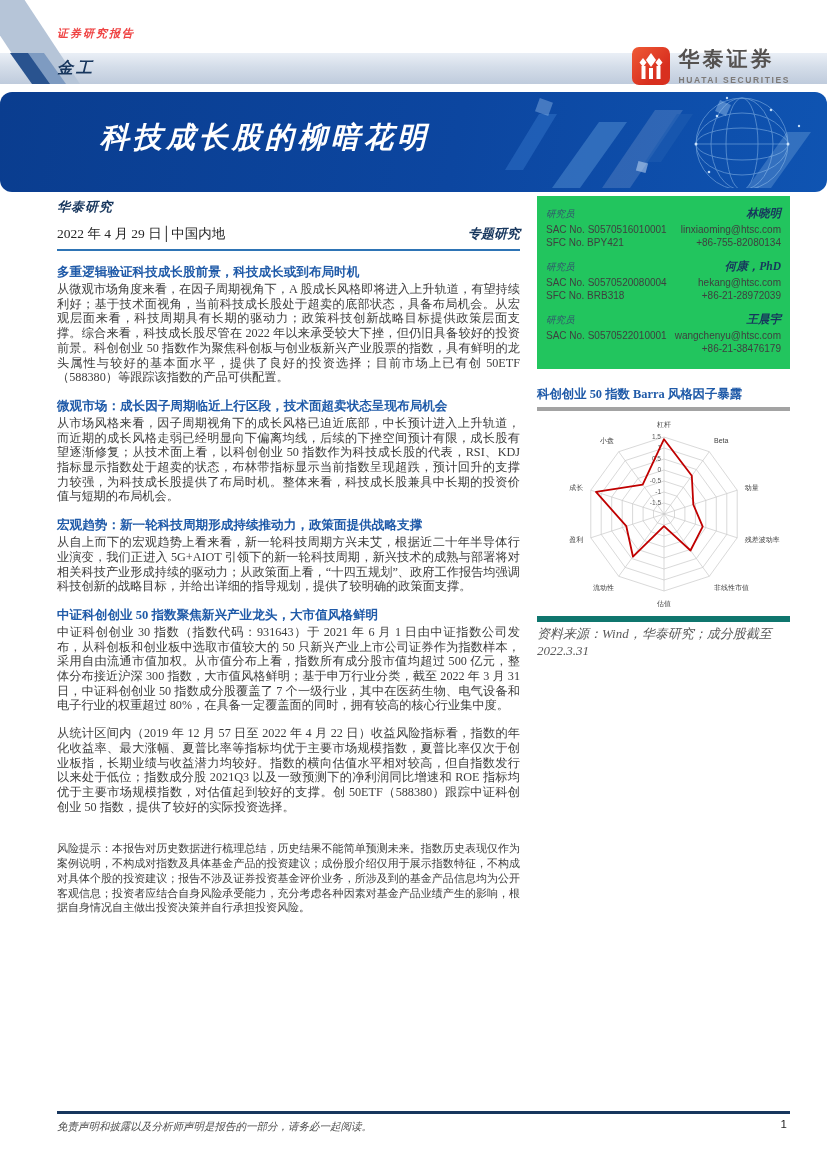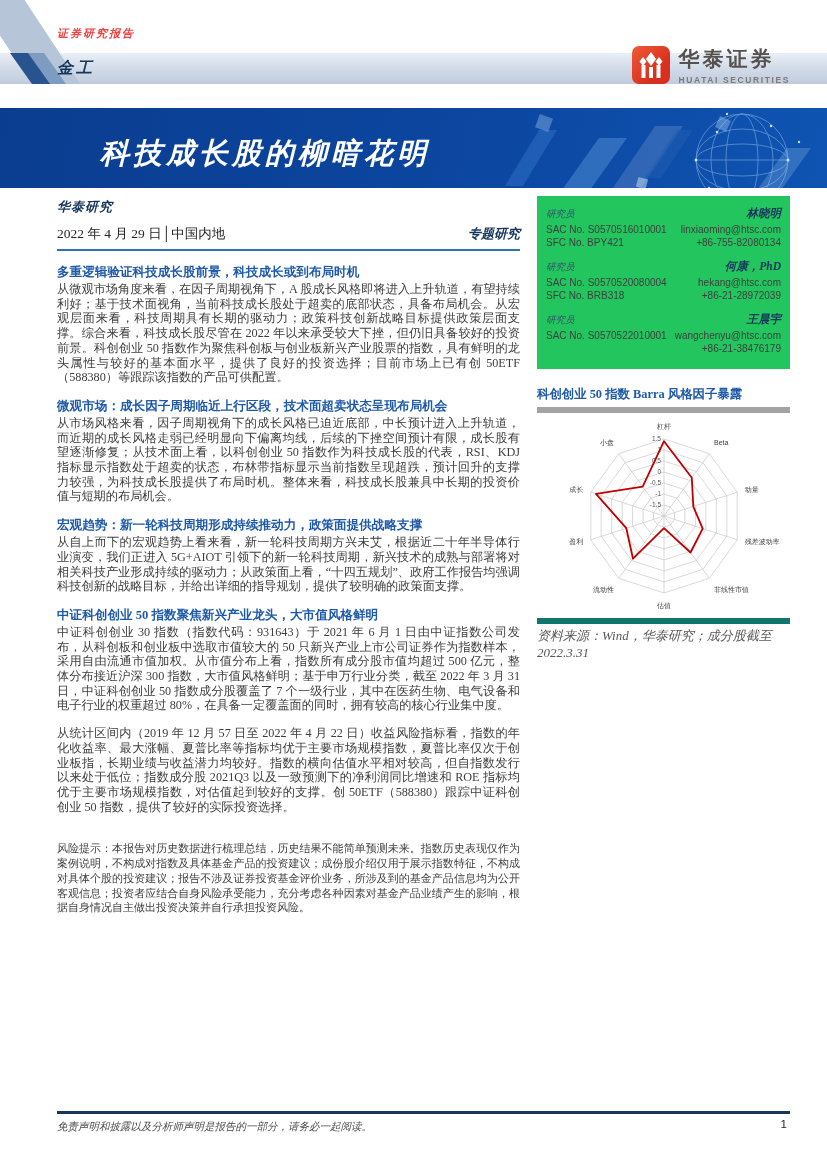--- a/index.html
+++ b/index.html
@@ -10,32 +10,32 @@
   
   .report-type { position:absolute; left:57px; top:26px; font-size:11px; font-style:italic;
                  font-weight:bold; color:#ef4444; letter-spacing:2px; }
   .cat-bar { position:absolute; left:0; top:53px; width:827px; height:31px;
              background:linear-gradient(180deg,#eaeff6 0%,#d4dde9 45%,#bfcbdc 100%); }
   .corner-svg { position:absolute; left:0; top:0; }
   .cat-label { position:absolute; left:57px; top:58px; font-size:16px; font-weight:bold;
                font-style:italic; color:#17365d; letter-spacing:3px; }
 
   
-  .logo { position:absolute; top:45px; right:37px; display:flex; align-items:center; }
+  .logo { position:absolute; top:45px; right:37px; display:flex; align-items:flex-end; }
   .logo-mark { width:38px; height:38px; border-radius:7px;
                background:linear-gradient(135deg,#ef5a35 0%,#d82f1f 70%);
                display:flex; align-items:center; justify-content:center; margin-right:9px; }
   .logo-text .cn { font-size:21px; font-weight:bold; color:#555250; letter-spacing:3px;
                    font-family:"Liberation Sans", sans-serif; }
   .logo-text .en { font-size:8.5px; font-weight:bold; color:#7d7a78; letter-spacing:1.6px;
                    font-family:"Liberation Sans", sans-serif; margin-top:2px; }
 
   
-  .banner { position:absolute; left:0; top:108px; width:827px; height:80px;
-            background:linear-gradient(100deg,#0a3d8f 0%,#0c46a0 55%,#0f54b2 100%); overflow:hidden; }
+  .banner { position:absolute; left:0; top:92px; width:827px; height:100px;
+            background:linear-gradient(100deg,#0a3d8f 0%,#0c46a0 55%,#0f54b2 100%); overflow:hidden;border-radius:12px; }
   .banner-title { position:absolute; left:100px; top:26px; font-size:29px; font-weight:bold;
                   font-style:italic; color:#ffffff; letter-spacing:4px; z-index:2; }
   .banner-decor { position:absolute; right:0; top:0; }
 
   
   .leftcol { position:absolute; left:57px; top:198px; width:463px; }
   .org { font-size:13px; font-weight:bold; font-style:italic; color:#17365d; letter-spacing:1px; }
   .meta-row { display:flex; justify-content:space-between; align-items:baseline; margin-top:9px;
               padding-bottom:6px; border-bottom:2px solid #2e74b5; }
   .date { font-size:13.5px; color:#262626; }
@@ -49,21 +49,21 @@
   .rightcol { position:absolute; left:537px; top:196px; width:253px; }
   .researchers { background:#22c55e; padding:10px 9px 4px 9px; }
   .res-block { margin-bottom:11px; }
   .res-row { display:flex; justify-content:space-between; align-items:baseline; }
   .res-role { font-size:9.5px; font-style:italic; color:#33506e; }
   .res-name { font-size:11.5px; font-weight:bold; font-style:italic; color:#17365d; }
   .res-line { font-size:10px; color:#3f3f3f; font-family:"Liberation Sans", sans-serif;
               margin-top:2.5px; }
   .chart-block { margin-top:17px; }
   .chart-title { font-size:12.4px; font-weight:bold; color:#1f5aa8; padding-bottom:4px;
-                 border-bottom:6px solid #a3a3a3; }
+                 border-bottom:4px solid #a3a3a3; }
   .chart-svg-wrap { padding-top:4px; }
   .chart-source { border-top:6px solid #0f766e; margin-top:2px; padding-top:3px;
                   font-size:13px; font-style:italic; color:#595959; }
 
   
   .footer-rule { position:absolute; left:57px; top:1111px; width:733px; height:3px; background:#17365d; }
   .footer-note { position:absolute; left:57px; top:1120px; font-size:10.5px; font-style:italic; color:#4d4d4d; }
   .page-num { position:absolute; right:40px; top:1118px; font-size:11.5px; color:#262626;
               font-family:"Liberation Sans", sans-serif; }
 </style>

